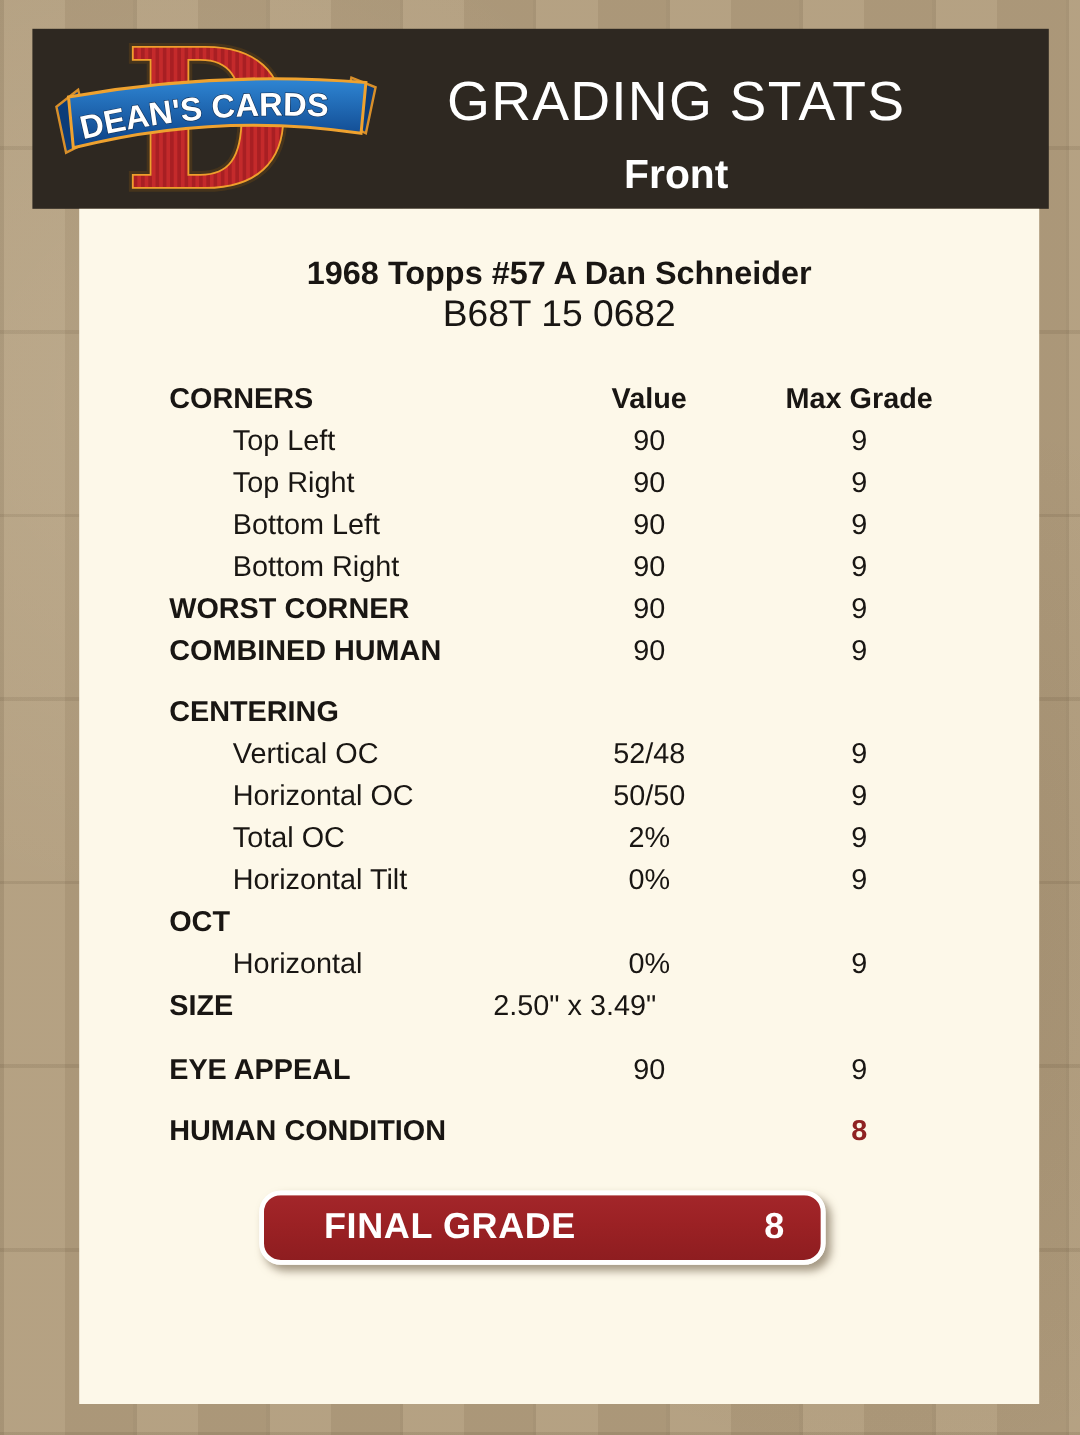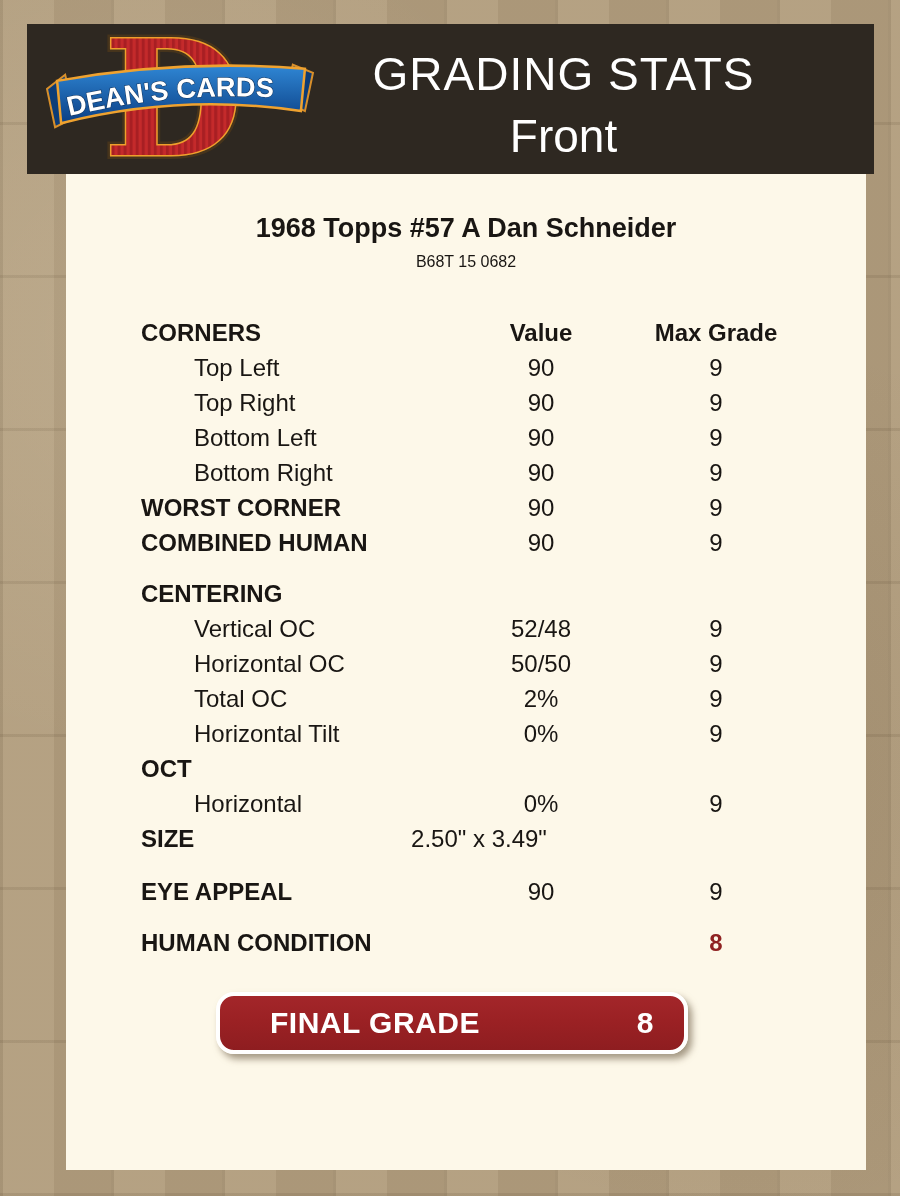--- a/index.html
+++ b/index.html
@@ -19,31 +19,31 @@
       repeating-linear-gradient(90deg, rgba(255,244,218,.05) 0 54px, rgba(60,42,20,.05) 54px 111px);
   }
   
   .header-bar{
     position:absolute;left:27px;top:24px;width:847px;height:150px;
     background:var(--header-bg,#2e2821);
   }
   .logo{position:absolute;left:18px;top:2px;width:272px;height:146px;}
   .header-text{
     position:absolute;left:226px;top:0;width:621px;height:150px;
-    text-align:center;color:#fff;padding-top:24px;box-sizing:border-box;
+    text-align:center;color:#fff;padding-top:34px;box-sizing:border-box;
   }
   .header-title{font-size:46px;line-height:52px;letter-spacing:1px;font-weight:400;}
-  .header-sub{font-size:46px;line-height:44px;margin-top:14px;font-weight:400;}
+  .header-sub{font-size:34px;line-height:44px;margin-top:14px;font-weight:700;}
   
   .panel{
     position:absolute;left:66px;top:174px;width:800px;height:996px;
     background:var(--panel-bg,#fdf8e9);color:#191613;
   }
   .card-title{margin-top:38px;text-align:center;font-size:27px;line-height:32px;font-weight:bold;}
-  .card-code{text-align:center;font-size:16px;line-height:36px;}
+  .card-code{text-align:center;font-size:31px;line-height:36px;}
   
   .gtable{margin:35px 0 0 75px;width:650px;}
   .trow{
     display:grid;grid-template-columns:300px 200px 150px;
     height:35px;align-items:center;font-size:24px;
   }
   .trow .cell{white-space:nowrap;}
   .trow .value,.trow .max{text-align:center;}
   .trow.header .cell{font-weight:bold;}
   .trow.bold .label{font-weight:bold;}

